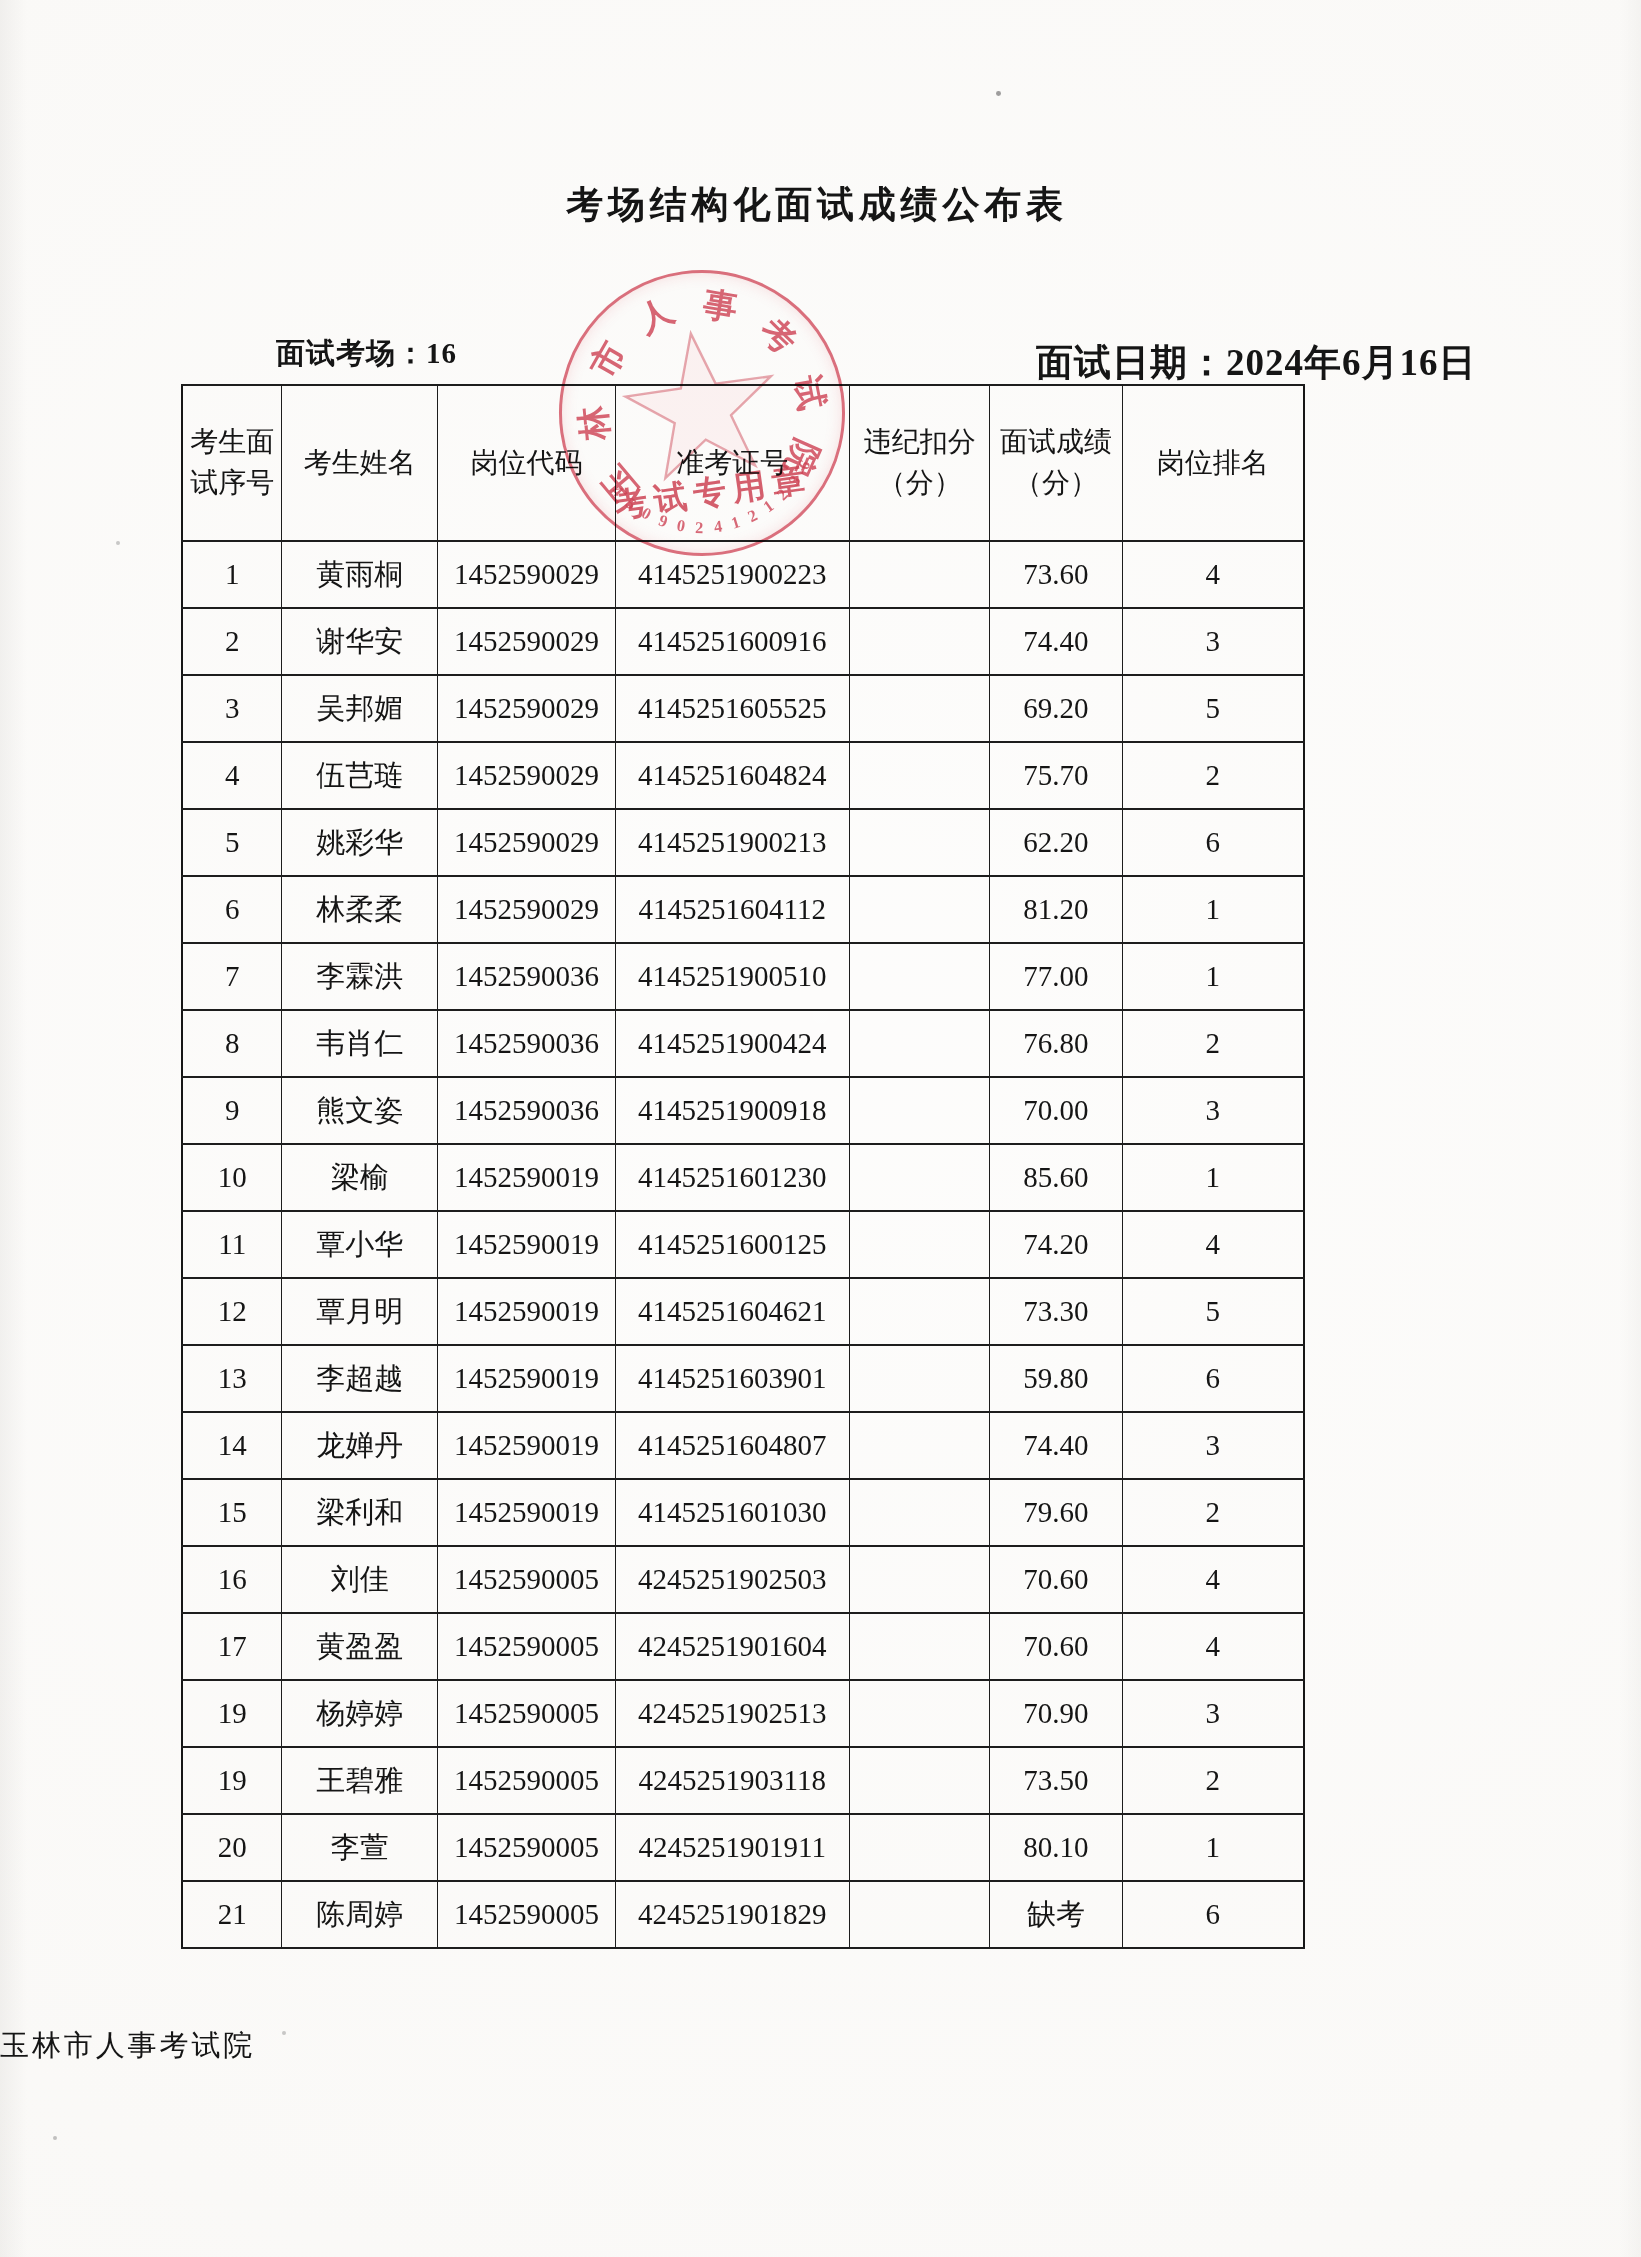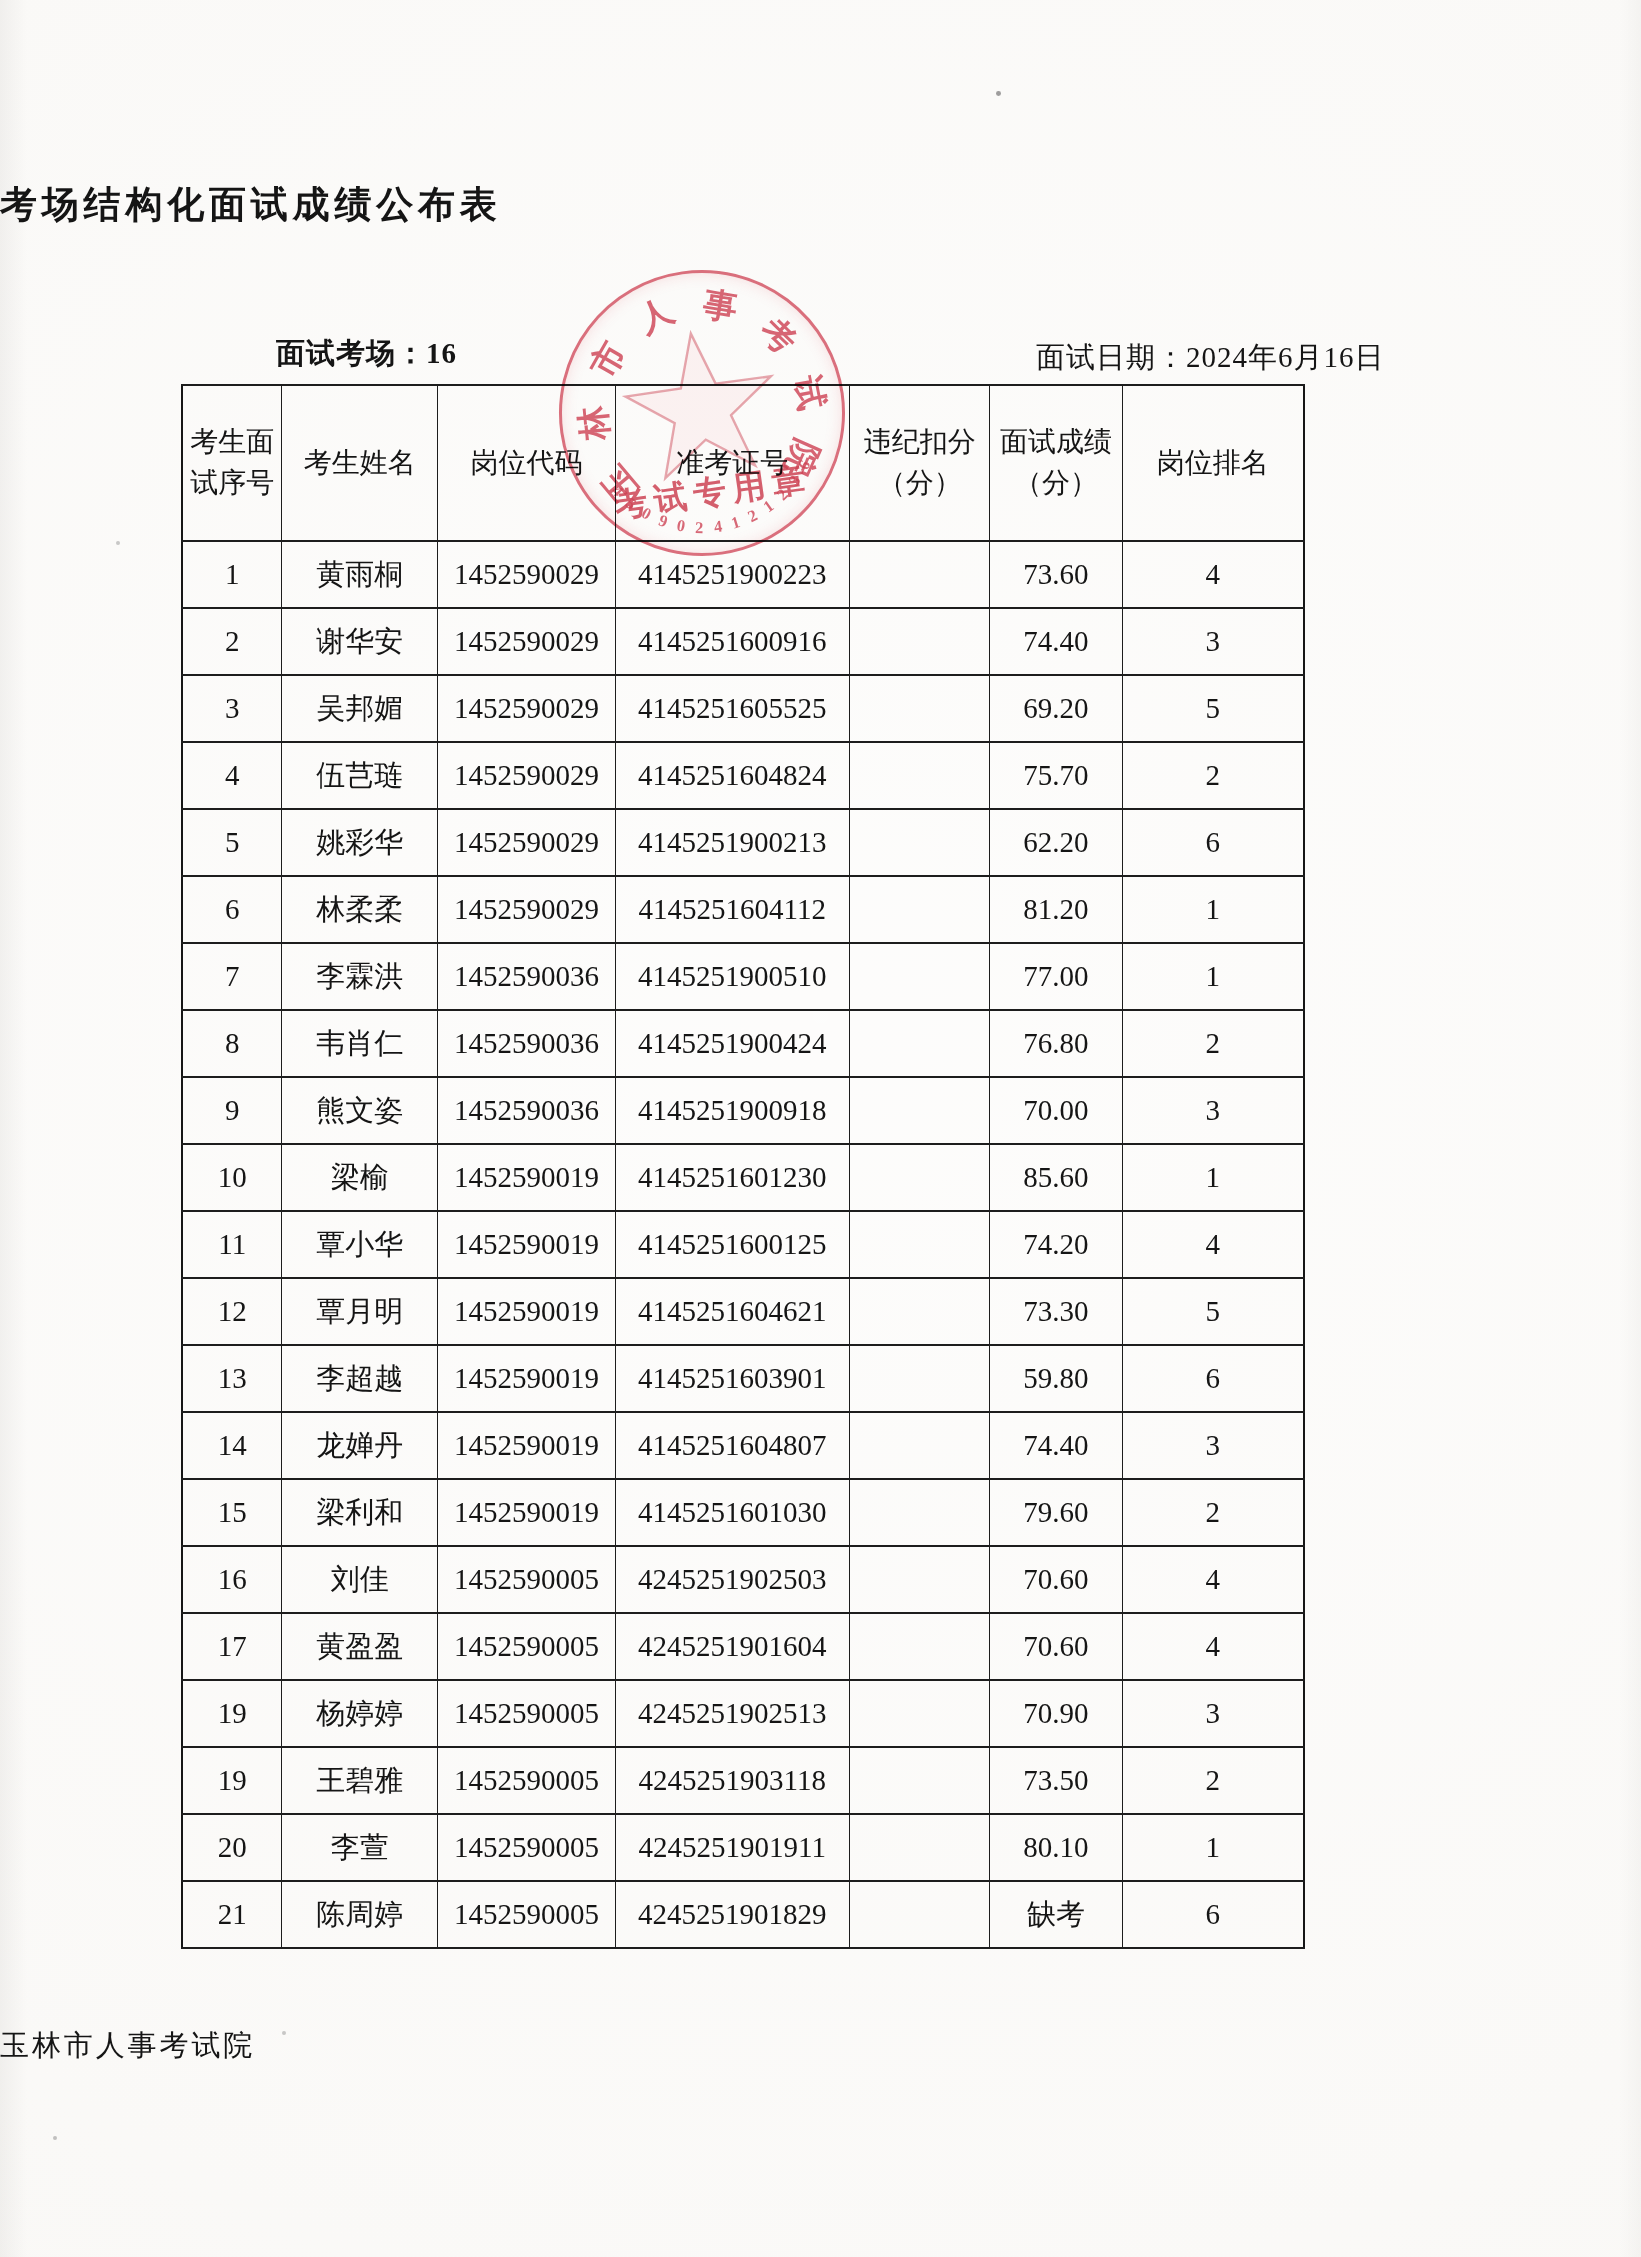--- a/index.html
+++ b/index.html
@@ -12,25 +12,25 @@
   .page{position:absolute;inset:0;}
   
   .page::before{
     content:"";position:absolute;inset:0;pointer-events:none;
     background:
       linear-gradient(90deg, rgba(210,208,205,.25) 0, rgba(255,255,255,0) 27px),
       linear-gradient(270deg, rgba(215,213,210,.18) 0, rgba(255,255,255,0) 21px),
       radial-gradient(circle at 50% 45%, rgba(255,255,255,.5), rgba(240,238,235,.12));
   }
   .title{
-    position:absolute;left:0;top:180px;width:1634px;
+    position:absolute;left:0;top:180px;width:1634px;text-align:center;
     font-size:37px;font-weight:bold;letter-spacing:4.8px;
   }
   .meta-room{position:absolute;left:238px;top:334px;font-size:29px;font-weight:600;letter-spacing:1px;margin-left:38px;}
-  .meta-date{position:absolute;left:1036px;top:338px;font-size:29px;font-weight:400;letter-spacing:1px;}
+  .meta-date{position:absolute;left:1036px;top:338px;font-size:37px;font-weight:700;letter-spacing:1px;}
 
   table.results{
     position:absolute;left:181px;top:384px;width:1124px;
     border-collapse:collapse;table-layout:fixed;
     font-size:29px;
   }
   table.results th, table.results td{
     border:1.9px solid #1d1d1d;
     border-top-width:2.9px;border-bottom-width:2.9px;
     text-align:center;vertical-align:middle;

